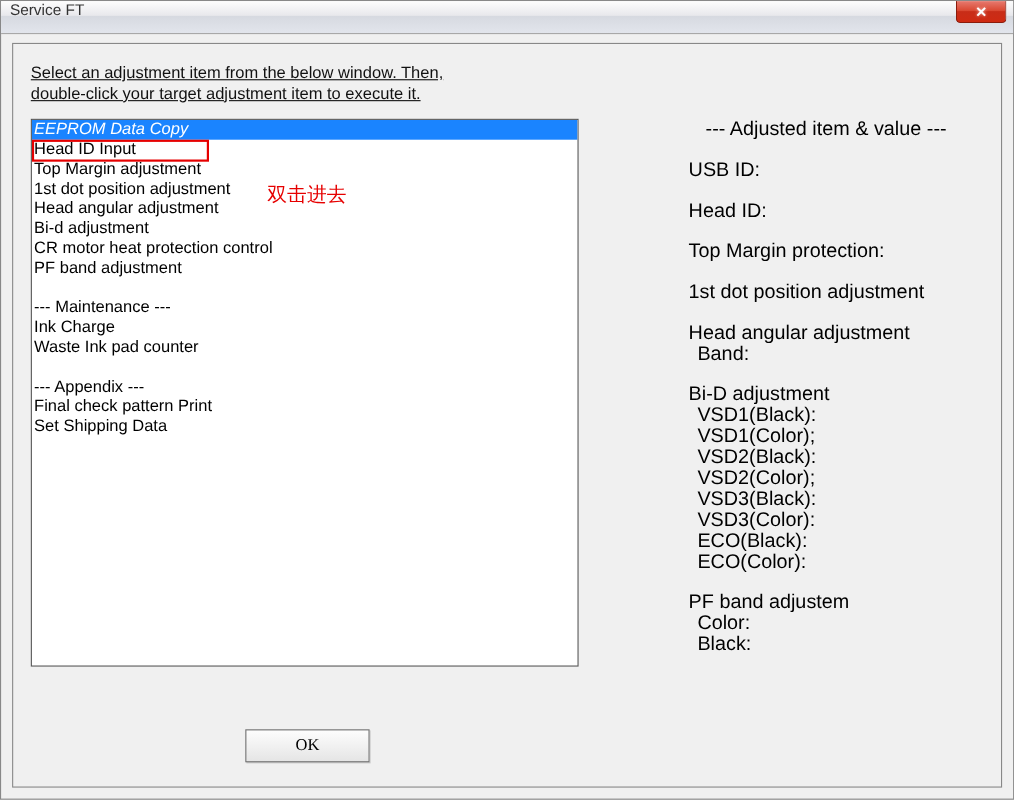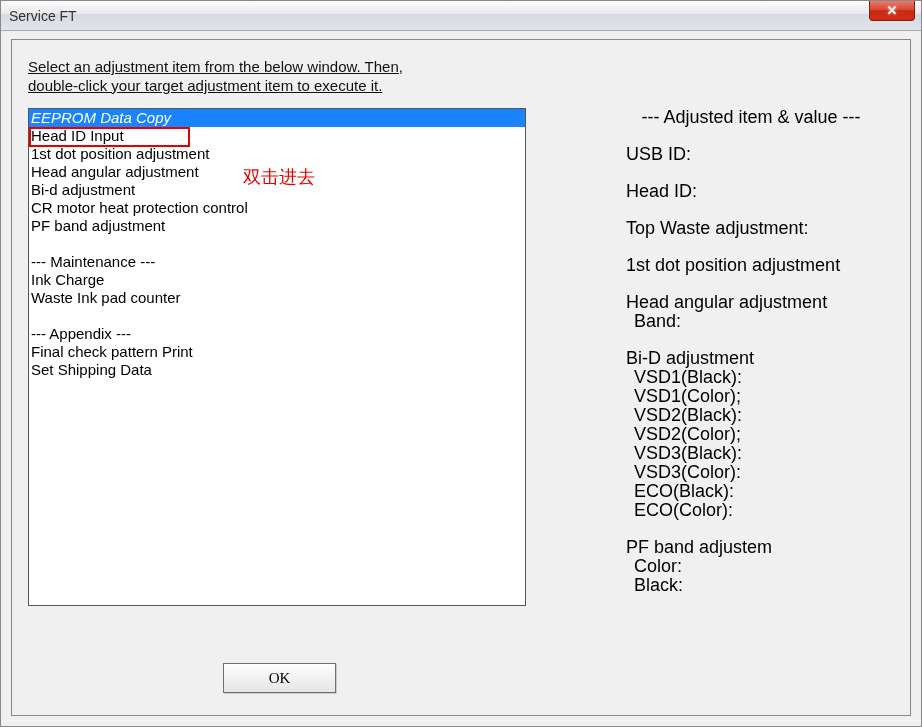--- a/index.html
+++ b/index.html
@@ -24,21 +24,20 @@
       border: 1px solid #888;
       box-shadow: 0 0 8px rgba(0,0,0,0.3);
       position: relative;
     }
 
     .titlebar {
       height: 30px;
       background: linear-gradient(to bottom, #fdfdfd 0%, #e8e8ec 45%, #d6d9e0 46%, #e2e5ec 100%);
       border-bottom: 1px solid #a8a8a8;
       display: flex;
-      align-items: center;
       justify-content: space-between;
       padding-left: 8px;
     }
 
     .titlebar-text {
       color: #333;
       font-size: 14px;
     }
 
     .titlebar-buttons {
@@ -203,20 +202,21 @@
       <span>double-click your target adjustment item to execute it.</span>
     </div>
 
     <div class="content">
 
       <div style="position:relative;">
         <div class="listbox" id="listbox">
 
             <div class="listbox-item selected">EEPROM Data Copy</div>
             <div class="listbox-item">Head ID Input</div>
+            <div class="listbox-item">Top Margin adjustment</div>
             <div class="listbox-item">1st dot position adjustment</div>
             <div class="listbox-item">Head angular adjustment</div>
             <div class="listbox-item">Bi-d adjustment</div>
             <div class="listbox-item">CR motor heat protection control</div>
             <div class="listbox-item">PF band adjustment</div>
             <div class="listbox-item">&nbsp;</div>
             <div class="listbox-item">--- Maintenance ---</div>
             <div class="listbox-item">Ink Charge</div>
             <div class="listbox-item">Waste Ink pad counter</div>
             <div class="listbox-item">&nbsp;</div>
@@ -226,21 +226,21 @@
             <div class="red-box"></div>
         </div>
         <span class="annotation" style="left:215px; top:57px;">双击进去</span>
       </div>
 
       <div class="info-panel">
         <div class="info-title">--- Adjusted item &amp; value ---</div>
 
         <div class="info-line">USB ID:</div>
         <div class="info-line">Head ID:</div>
-        <div class="info-line">Top Waste adjustment:</div>
+        <div class="info-line">Top Margin protection:</div>
         <div class="info-line">1st dot position adjustment</div>
 
         <div class="info-block">
           <div>Head angular adjustment</div>
           <div class="info-indent">Band:</div>
         </div>
 
         <div class="info-block">
           <div>Bi-D adjustment</div>
           <div class="info-indent">VSD1(Black):</div>

